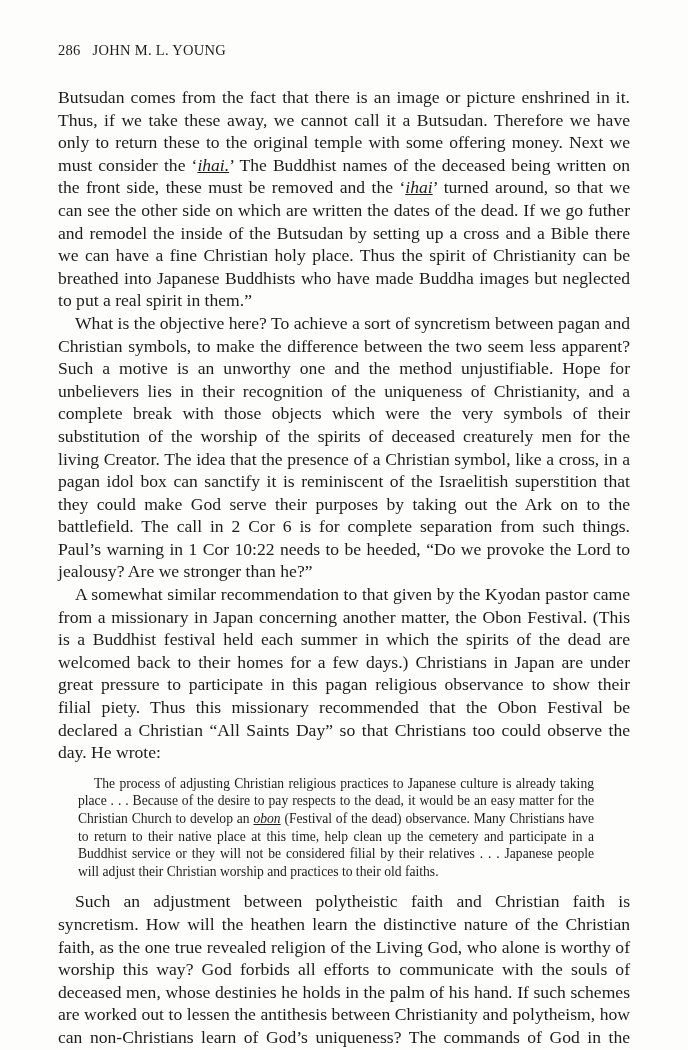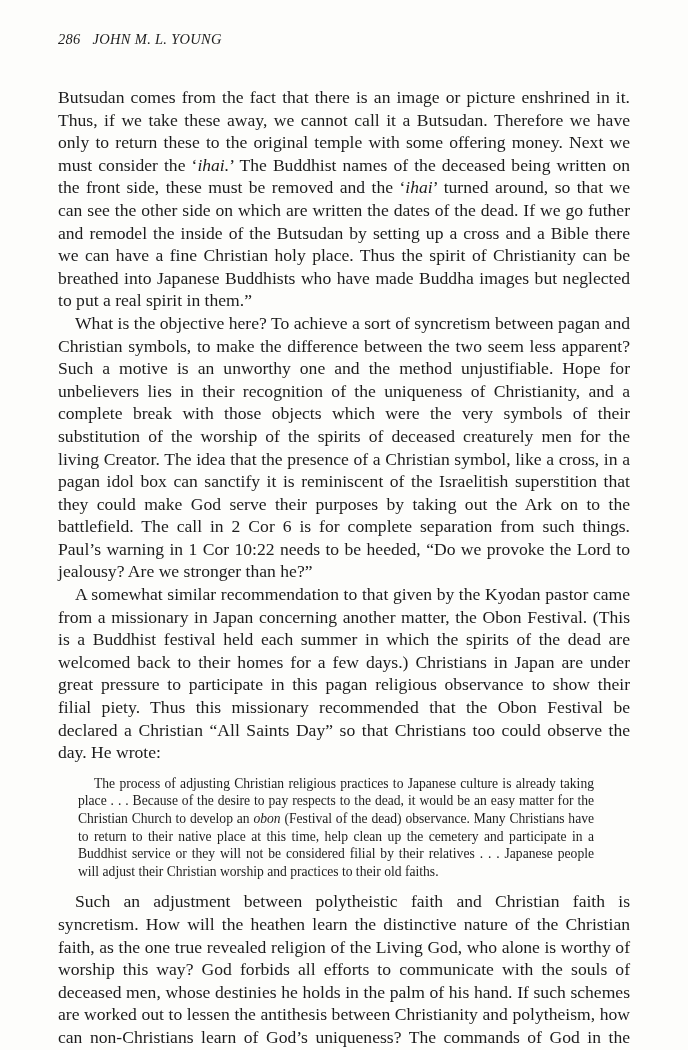--- a/index.html
+++ b/index.html
@@ -1,36 +1,36 @@
 <!DOCTYPE html>
 <html><head>
 <meta charset="utf-8">
 <style>
   html, body { margin: 0; padding: 0; }
   body {
     width: 688px; height: 1050px; background: #fdfdfb; color: #1c1c1c;
     font-family: "Liberation Serif", "DejaVu Serif", serif; overflow: hidden; position: relative;
   }
   .running-head {
-    position: absolute; left: 58px; top: 31px;
-    font-style: italic; font-size: 14.5px; letter-spacing: 0.3px; text-align: right;
+    position: absolute; left: 58px; top: 42px;
+    font-size: 14.5px; letter-spacing: 0.3px; text-align: right;
   }
   .running-head .pnum { margin-right: 8px; }
   .body-text {
     position: absolute; left: 58px; top: 86px; width: 572px;
   }
   .para {
     margin: 0; font-size: 17.6px; line-height: 22.6px; text-align: justify;
   }
   .para.indent { text-indent: 17px; font-family: Liberation Serif, serif; }
   .blockquote {
     margin: 11px 36px 10px 20px; font-size: 13.6px; line-height: 17.6px; text-align: justify;
     text-indent: 16px;
   }
-  em { font-style: italic; }
+  em { font-style: italic; text-decoration: underline; }
 </style>
 </head>
 <body>
 
 <div class="running-head">
   <span class="pnum">286</span>
   <span>JOHN M. L. YOUNG</span>
 </div>
 
 <div class="body-text">

